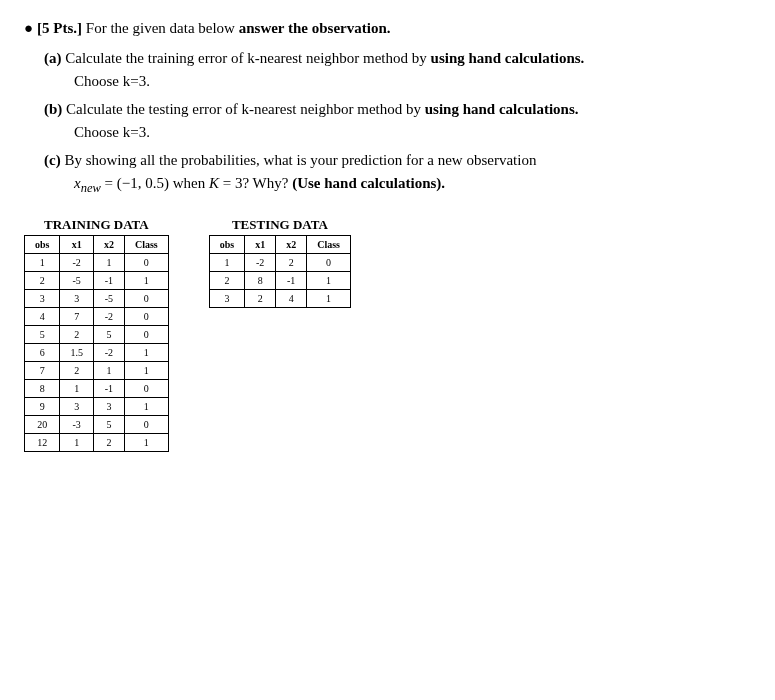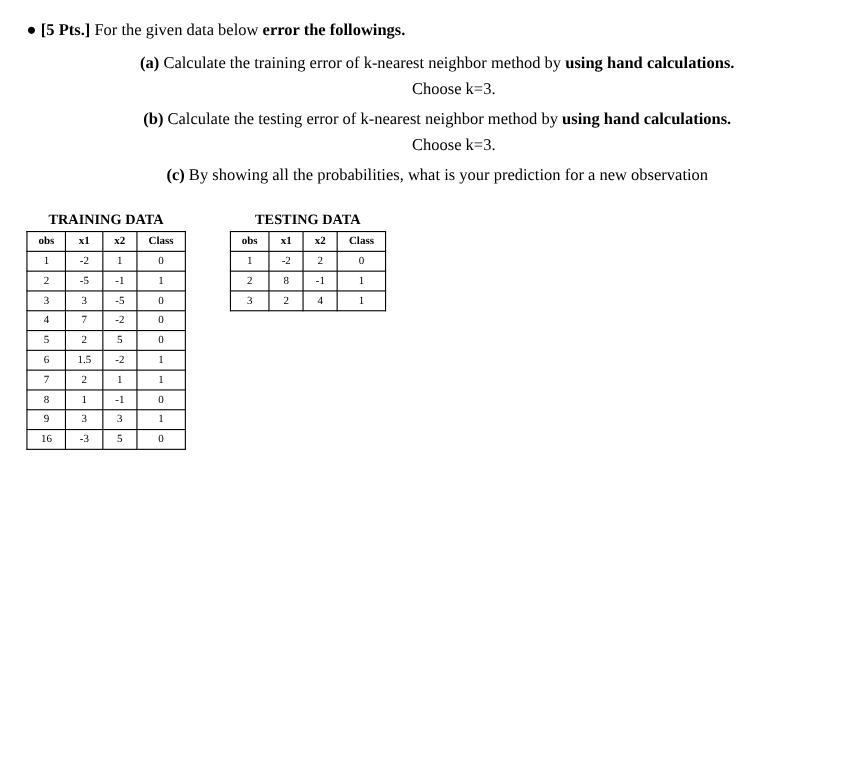--- a/index.html
+++ b/index.html
@@ -19,21 +19,20 @@
     }
     .question-header .bullet {
       margin-right: 4px;
     }
     .parts {
       margin-left: 20px;
     }
     .part {
       margin-bottom: 6px;
       line-height: 1.5;
-      text-align: center;
     }
     .bold { font-weight: bold; margin-top: 44px; }
     .italic { font-style: italic; }
     .tables-row {
       display: flex;
       align-items: flex-start;
       margin-top: 20px;
       gap: 40px;
     }
     table {
@@ -65,41 +64,45 @@
   </style>
 </head>
 <body>
 
 <div>
 
   <div class="question-header">
     <span class="bullet">●</span>
     <span>
       <span class="bold">[5 Pts.]</span>
-      <span> For the given data below <span class="bold">error the followings.</span></span>
+      <span> For the given data below <span class="bold">answer the observation.</span></span>
     </span>
   </div>
 
   <div class="parts">
 
     <div class="part">
       <span class="bold">(a)</span>
       <span> Calculate the training error of k-nearest neighbor method by <span class="bold">using hand calculations.</span></span><br>
       <span style="margin-left: 30px;">Choose k=3.</span>
     </div>
 
     <div class="part">
       <span class="bold">(b)</span>
       <span> Calculate the testing error of k-nearest neighbor method by <span class="bold">using hand calculations.</span></span><br>
       <span style="margin-left: 30px;">Choose k=3.</span>
     </div>
 
     <div class="part">
       <span class="bold">(c)</span>
       <span> By showing all the probabilities, what is your prediction for a new observation</span><br>
+      <span style="margin-left: 30px;">
+        <span class="italic">x</span><sub><span class="italic">new</span></sub>
+        <span> = (−1, 0.5) when <span class="italic">K</span> = 3? Why? <span class="bold">(Use hand calculations).</span></span>
+      </span>
     </div>
 
   </div>
 
   <div class="tables-row">
 
     <div class="table-wrapper">
       <div class="training-caption">TRAINING DATA</div>
       <table>
         <thead>
@@ -159,24 +162,30 @@
               <td>-1</td>
               <td>0</td>
             </tr>
             <tr>
               <td>9</td>
               <td>3</td>
               <td>3</td>
               <td>1</td>
             </tr>
             <tr>
-              <td>16</td>
+              <td>20</td>
               <td>-3</td>
               <td>5</td>
               <td>0</td>
+            </tr>
+            <tr>
+              <td>12</td>
+              <td>1</td>
+              <td>2</td>
+              <td>1</td>
             </tr>
           </tbody>
       </table>
     </div>
 
     <div class="table-wrapper" style="margin-top: 0;">
       <div class="testing-caption">TESTING DATA</div>
       <table>
         <thead>
           <tr>

